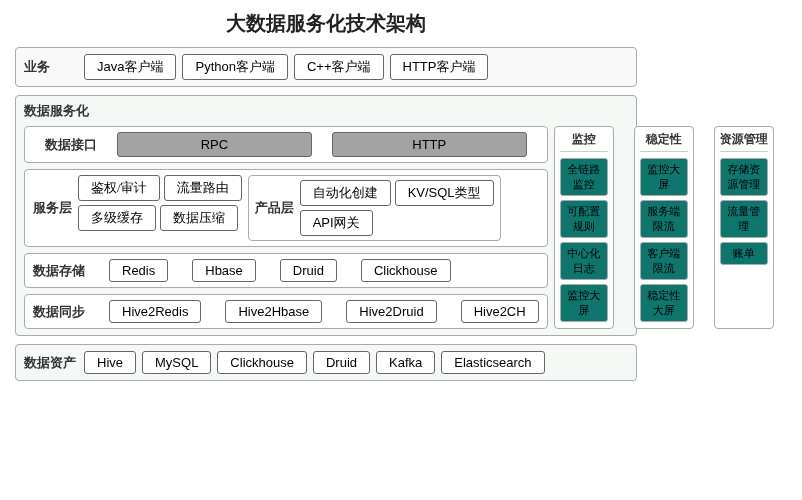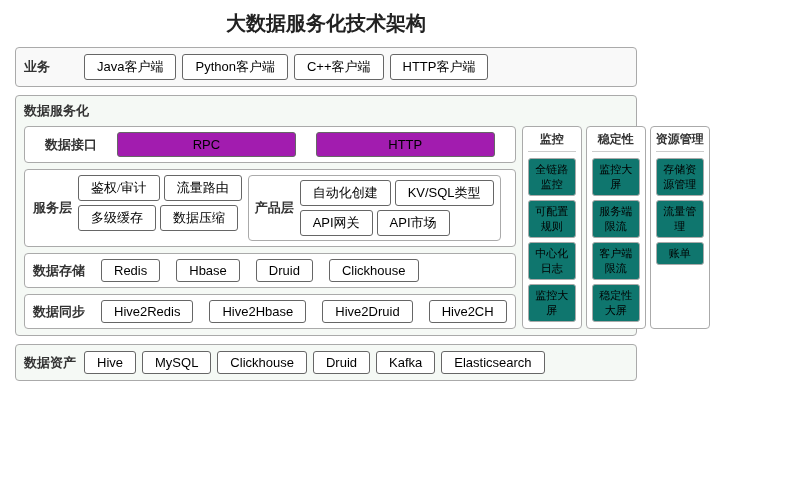--- a/index.html
+++ b/index.html
@@ -83,21 +83,21 @@
       display: flex;
       align-items: center;
       gap: 8px;
       background: #fff;
     }
     .big-chip {
       border: 1.5px solid #666;
       border-radius: 3px;
       padding: 4px 0;
       font-size: 13px;
-      background: #a21caf;
+      background: #a3a3a3;
       text-align: center;
       flex: 1;
       margin-left: 12px;
     }
     
     .service-row {
       border: 1.5px solid #aaa;
       border-radius: 4px;
       padding: 5px 8px;
       display: flex;
@@ -138,27 +138,27 @@
       gap: 4px;
       align-items: flex-end;
     }
     
     .row-section {
       border: 1.5px solid #aaa;
       border-radius: 4px;
       padding: 5px 8px;
       display: flex;
       align-items: center;
-      gap: 16px;
+      gap: 24px;
       background: #fff;
     }
     
     .right-panels {
       display: flex;
-      gap: 4px;
+      gap: 20px;
     }
     .panel-col {
       border: 1.5px solid #aaa;
       border-radius: 4px;
       padding: 4px 5px;
       display: flex;
       flex-direction: column;
       gap: 4px;
       background: #fff;
       min-width: 60px;
@@ -242,21 +242,20 @@
             </div>
             <div class="product-section">
               <div class="section-label">产品层</div>
               <div class="product-inner">
                 <div class="product-row">
                   <div class="chip">自动化创建</div>
                   <div class="chip">KV/SQL类型</div>
                 </div>
                 <div class="product-row">
                   <div class="chip">API网关</div>
-                  <div class="chip">API市场</div>
                 </div>
               </div>
             </div>
           </div>
         </div>
 
         <div class="row-section">
           <div class="section-label">数据存储</div>
           <div class="chip">Redis</div>
           <div class="chip">Hbase</div>

